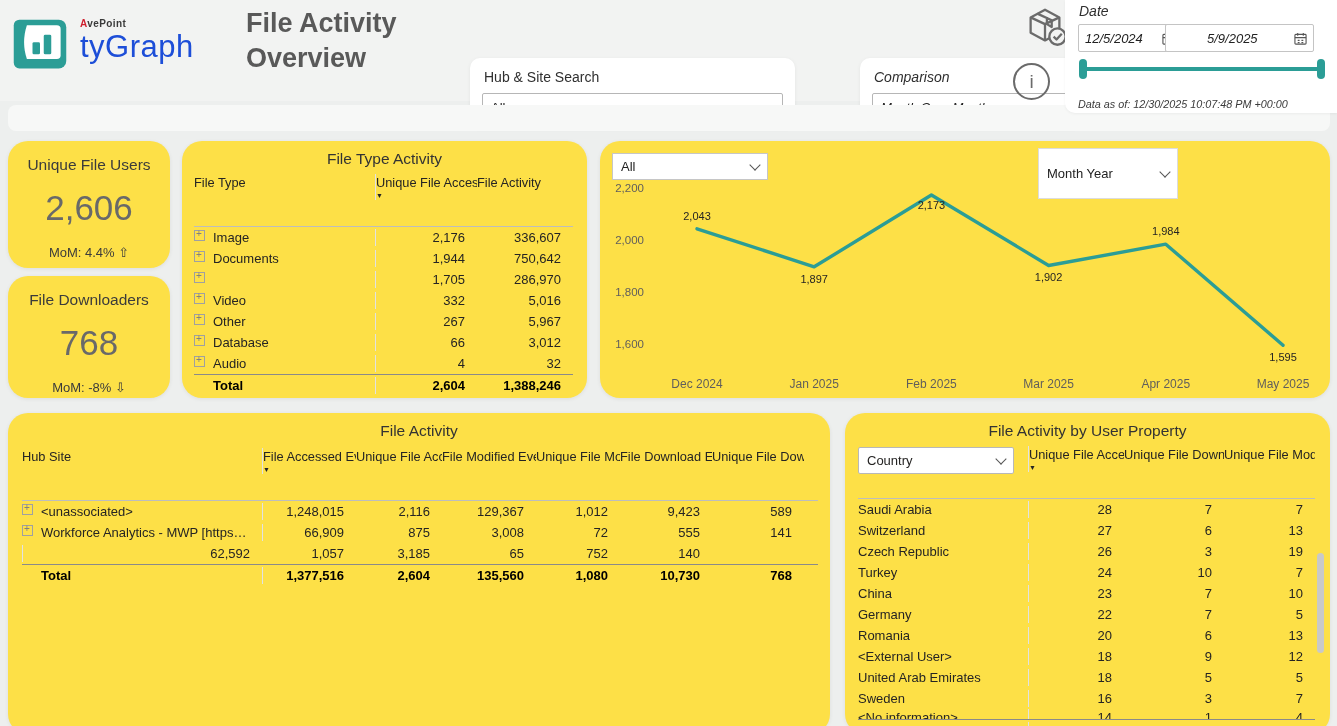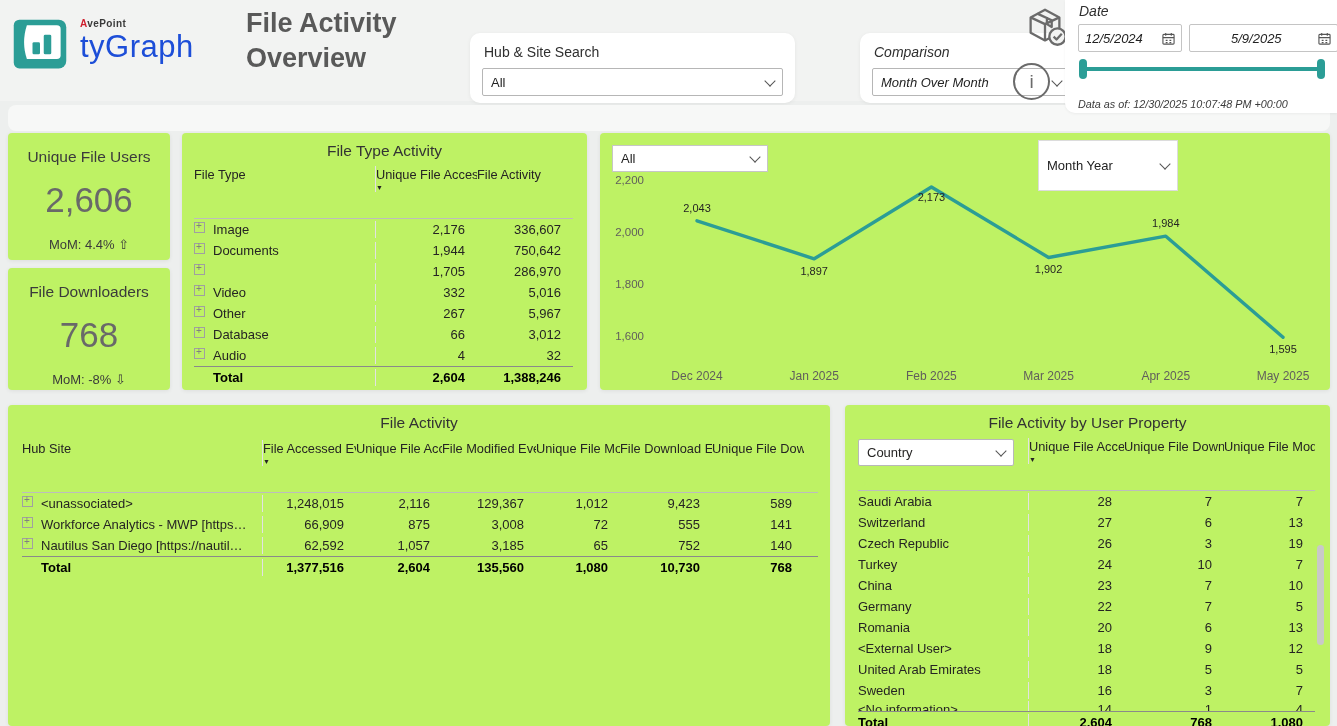--- a/index.html
+++ b/index.html
@@ -8,46 +8,46 @@
   
   .header{position:absolute;left:0;top:0;width:1337px;height:101px;background:#f2f3f2;}
   .strip{position:absolute;left:8px;top:105px;width:1322px;height:26px;background:#f7f8f7;border-radius:8px;}
   .logo-icon{position:absolute;left:10px;top:14px;width:60px;height:60px;}
   .brand{position:absolute;left:80px;top:18px;}
   .avepoint{display:block;font-size:10px;font-weight:bold;color:#3a3a3a;letter-spacing:.4px;}
   .avepoint::first-letter{color:#cf202f;}
   .tygraph{display:block;font-size:31px;color:#1d4ed8;margin-top:0;letter-spacing:.5px;}
   .page-title{position:absolute;left:234px;top:6px;width:215px;font-size:27px;line-height:1.3;
               font-weight:bold;color:#595959;margin-left:12px;}
-  .filter-card{position:absolute;background:#fff;border-radius:10px;box-shadow:0 1px 4px rgba(0,0,0,.06);}
+  .filter-card{position:absolute;background:#fff;border-radius:10px;box-shadow:0 1px 4px rgba(0,0,0,.06);margin-top:25px;}
   #hubcard{left:470px;top:33px;width:325px;height:70px;}
   #compcard{left:860px;top:33px;width:222px;height:70px;font-style:italic;}
   .fc-label{position:absolute;left:14px;top:11px;font-size:14px;color:#2f2f2f;}
   .fc-select{position:absolute;left:12px;right:12px;top:35px;height:26px;border:1px solid #b6b6b6;
              border-radius:2px;background:#fff;display:flex;align-items:center;justify-content:space-between;
              padding:0 8px;font-size:13px;color:#222;cursor:pointer;}
   .chev{width:7px;height:7px;border-right:1.6px solid #555;border-bottom:1.6px solid #555;
         transform:rotate(45deg);display:inline-block;margin-top:-3px;flex:none;}
   #pkg-icon{position:absolute;left:1022px;top:4px;}
   #info-icon{position:absolute;left:1013px;top:63px;width:33px;height:33px;border:2.5px solid #6b6b6b;
              border-radius:50%;display:flex;align-items:center;justify-content:center;font-size:19px;
              color:#6b6b6b;cursor:pointer;background:transparent;}
   
   .date-card{position:absolute;left:1065px;top:0;width:272px;height:113px;background:#fff;
              border-radius:0 0 0 10px;box-shadow:0 1px 3px rgba(0,0,0,.05);font-style:italic;}
   .date-label{position:absolute;left:14px;top:3px;font-size:14px;color:#2f2f2f;}
   .date-input{position:absolute;top:24px;height:26px;border:1px solid #c4c4c4;border-radius:2px;background:#fff;
               display:flex;align-items:center;justify-content:space-between;padding:0 6px;font-size:13px;color:#222;cursor:text;}
-  #di1{left:13px;width:90px;text-align:center;} #di2{left:124px;width:100px;padding-left:41px;}
+  #di1{left:13px;width:90px;text-align:center;} #di2{left:100px;width:100px;padding-left:41px;}
   .slider{position:absolute;left:17px;top:67px;width:240px;height:4px;background:#2b9d96;border-radius:2px;}
   .sh{position:absolute;top:-8px;width:8px;height:20px;background:#2b9d96;border-radius:4px;cursor:ew-resize;}
   .sh.l{left:-3px;} .sh.r{right:-3px;}
   .asof{position:absolute;left:13px;top:98px;font-size:10.8px;color:#3a3a3a;}
   
-  .card{position:absolute;background:#bef264;border-radius:4px;box-shadow:0 1px 4px rgba(0,0,0,.07);}
+  .card{position:absolute;background:#fde047;border-radius:20px;box-shadow:0 1px 4px rgba(0,0,0,.07);margin-top:8px;}
   #kpi1{left:8px;top:133px;width:162px;height:127px;}
   #kpi2{left:8px;top:268px;width:162px;height:122px;}
   #ftcard{left:182px;top:133px;width:405px;height:257px;}
   #chartcard{left:600px;top:133px;width:730px;height:257px;}
   #facard{left:8px;top:405px;width:822px;height:321px;}
   #upcard{left:845px;top:405px;width:485px;height:321px;}
   .kpi-title{margin-top:15px;text-align:center;font-size:15.5px;color:#3b3b3b;}
   .kpi-value{text-align:center;font-size:35px;color:#696969;margin-top:14px;}
   .kpi-delta{text-align:center;font-size:13px;color:#3b3b3b;margin-top:17px;}
   .card-title{text-align:center;font-size:15.5px;color:#333;padding-top:9px;}
@@ -272,21 +272,20 @@
           <div class="trow fa">
             <span class="cell"><span class="exp"></span>Workforce Analytics - MWP [https…</span>
             <span class="cell num sep">66,909</span>
             <span class="cell num">875</span>
             <span class="cell num">3,008</span>
             <span class="cell num">72</span>
             <span class="cell num">555</span>
             <span class="cell num">141</span>
           </div>
           <div class="trow fa">
-            <span class="cell"><span class="exp"></span>Nautilus San Diego [https://nautil…</span>
             <span class="cell num sep">62,592</span>
             <span class="cell num">1,057</span>
             <span class="cell num">3,185</span>
             <span class="cell num">65</span>
             <span class="cell num">752</span>
             <span class="cell num">140</span>
           </div>
           <div class="trow fa total">
             <span class="cell ind">Total</span>
             <span class="cell num sep">1,377,516</span>

